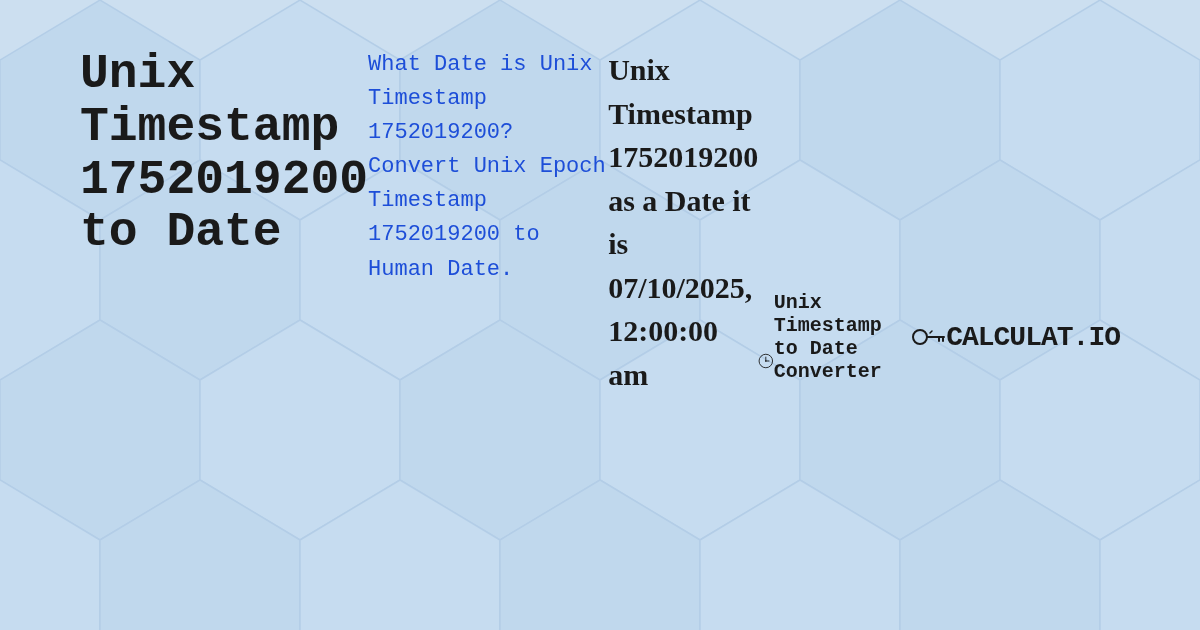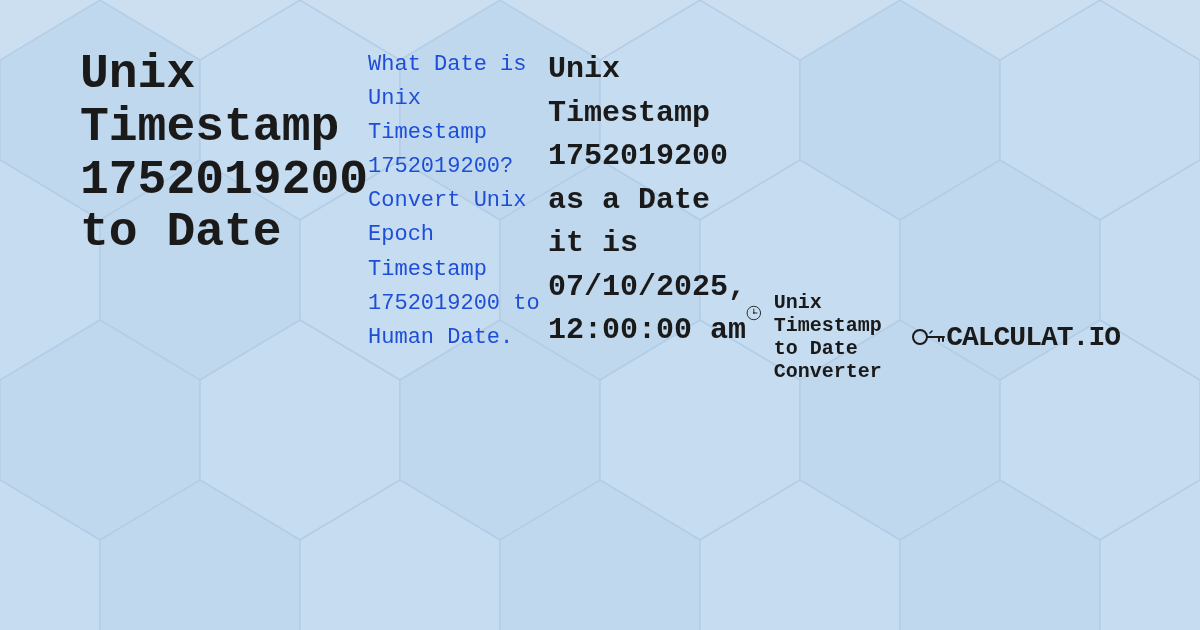--- a/index.html
+++ b/index.html
@@ -48,40 +48,39 @@
     .description {
       font-family: 'Courier New', Courier, monospace;
       font-size: 22px;
       color: #1d4ed8;
       line-height: 1.55;
       margin-bottom: 48px;
       max-width: 900px;
     }
 
     .result-block {
-      font-family: Liberation Mono, monospace;
+      font-family: Liberation Serif, serif;
       font-size: 30px;
       font-weight: 900;
       color: #1a1a1a;
       line-height: 1.45;
       margin-bottom: auto;
     }
 
     .footer {
       display: flex;
       align-items: center;
       justify-content: space-between;
       margin-top: 24px;
       padding-top: 8px;
     }
 
     .footer-left {
       display: flex;
-      align-items: flex-start;
-      gap: 12px;
+      align-items: flex-end;
     }
 
     .clock-icon {
       width: 44px;
       height: 44px;
     }
 
     .footer-link {
       font-family: 'Courier New', Courier, monospace;
       font-size: 20px;

